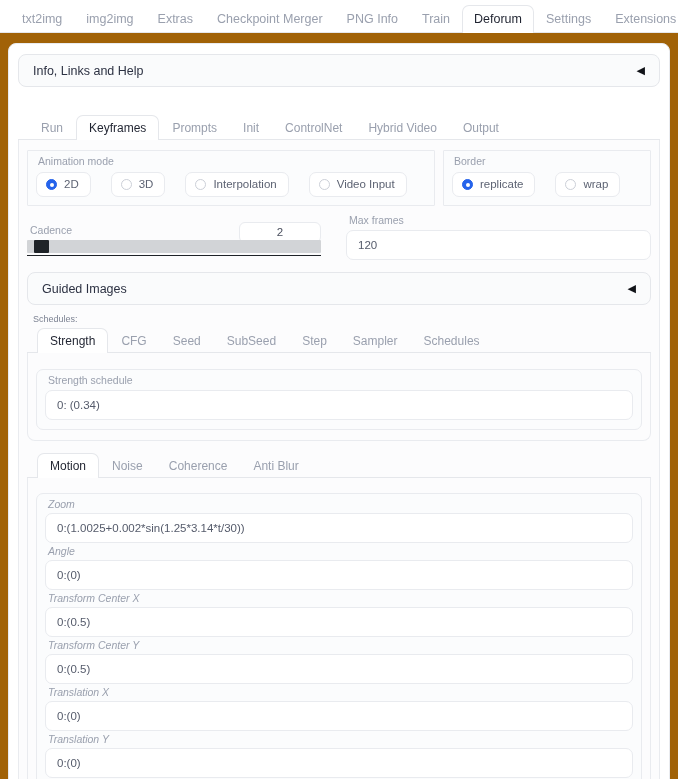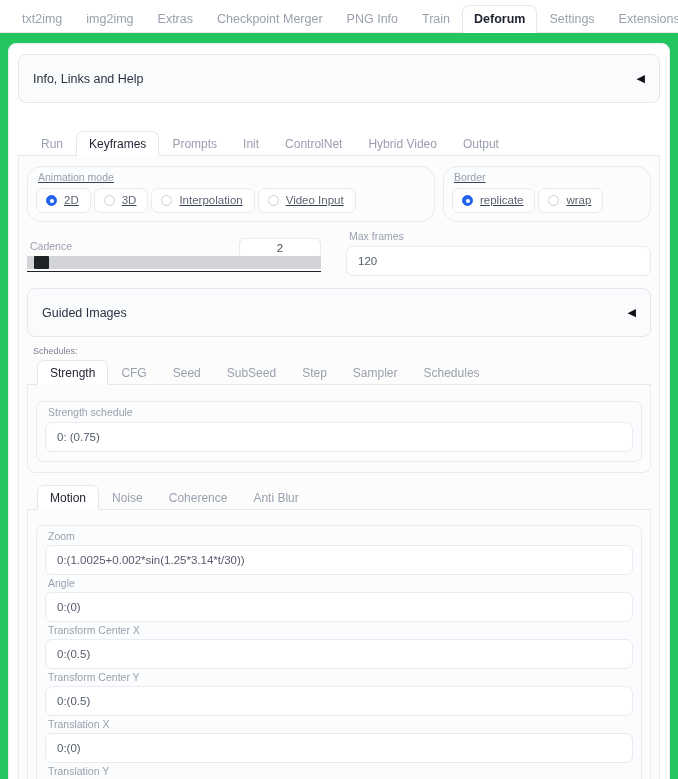--- a/index.html
+++ b/index.html
@@ -14,21 +14,21 @@
     font-size: 12px;
     color: #374151;
     overflow: hidden;
   }
 
   
   .app {
     width: 678px;
     height: 779px;
     box-sizing: border-box;
-    background: #22c55e;
+    background: #a16207;
     position: relative;
   }
   .topnav {
     display: flex;
     align-items: flex-end;
     height: 33px;
     padding: 0 0 0 10px;
     box-sizing: border-box;
     border-bottom: 1px solid #e5e7eb;
     background: #ffffff;
@@ -43,39 +43,39 @@
     border-radius: 7px 7px 0 0;
     cursor: pointer;
     position: relative;
     top: 1px;
     white-space: nowrap;
   }
   .topnav .tab.active {
     color: #1f2330;
     background: #ffffff;
     border-color: #e5e7eb;
-    font-weight: bold;
+    font-weight: normal;
   }
 
   
   .panel {
     margin: 10px 8px 0 8px;
     border: 1px solid #e9ebef;
     border-radius: 8px;
     background: #ffffff;
     padding: 10px 9px 9px 9px;
     box-sizing: border-box;
   }
 
   
   .accordion {
     border: 1px solid #e5e7eb;
     border-radius: 8px;
     background: #fafbfc;
-    height: 49px;
+    height: 33px;
     display: flex;
     align-items: center;
     justify-content: space-between;
     padding: 0 14px 0 14px;
     box-sizing: border-box;
     cursor: pointer;
     margin: 0 0 0 0;
   }
   .accordion .acc-title {
     font-size: 12.5px;
@@ -121,36 +121,35 @@
     border-radius: 0 0 8px 8px;
     background: #fcfcfd;
     padding: 10px 8px 9px 8px;
     box-sizing: border-box;
   }
 
   
   .row2 { display: flex; gap: 8px; }
   .fieldset {
     border: 1px solid #e9ebef;
-    border-radius: 14px;
+    border-radius: 1px;
     background: #fbfcfd;
     padding: 4px 8px 8px 8px;
     box-sizing: border-box;
     position: relative;
-    text-decoration: underline;
   }
   .fs-anim { flex: 1 1 auto; }
   .fs-border { width: 208px; flex: 0 0 208px; }
   .fs-label {
     font-size: 10.5px;
     color: #9aa0ae;
     display: block;
     margin: 0 0 5px 2px;
   }
-  .radios { display: flex; gap: 3px; }
+  .radios { display: flex; gap: 20px; }
   .radio {
     display: flex;
     align-items: center;
     gap: 7px;
     border: 1px solid #e9ebef;
     border-radius: 7px;
     background: #ffffff;
     padding: 5px 11px 5px 9px;
     cursor: pointer;
     box-sizing: border-box;
@@ -289,21 +288,21 @@
   
   .motion-body {
     border: 1px solid #e9ebef;
     border-top: none;
     border-radius: 0 0 8px 8px;
     background: #fcfcfd;
     padding: 5px 8px 9px 8px;
     box-sizing: border-box;
   }
   .mfield { margin-bottom: 2px; }
-  .mfield .fld-label { margin-bottom: 3px; }
+  .mfield .fld-label { margin-bottom: 3px; font-style: italic; }
 
   .bottom-acc { margin-top: 9px; }
 </style>
 </head>
 <body>
 
 <div class="app">
 
   <div class="topnav">
     <div class="tab">txt2img</div>
@@ -402,21 +401,21 @@
         <div class="stab">CFG</div>
         <div class="stab">Seed</div>
         <div class="stab">SubSeed</div>
         <div class="stab">Step</div>
         <div class="stab">Sampler</div>
         <div class="stab">Schedules</div>
       </div>
       <div class="sched-body">
         <div class="inner-fieldset">
           <span class="fld-label">Strength schedule</span>
-          <div class="textinput">0: (0.75)</div>
+          <div class="textinput">0: (0.34)</div>
         </div>
       </div>
 
       <div class="subtabs" style="margin-top:10px;">
         <div class="stab active">Motion</div>
         <div class="stab">Noise</div>
         <div class="stab">Coherence</div>
         <div class="stab">Anti Blur</div>
       </div>
       <div class="motion-body">

